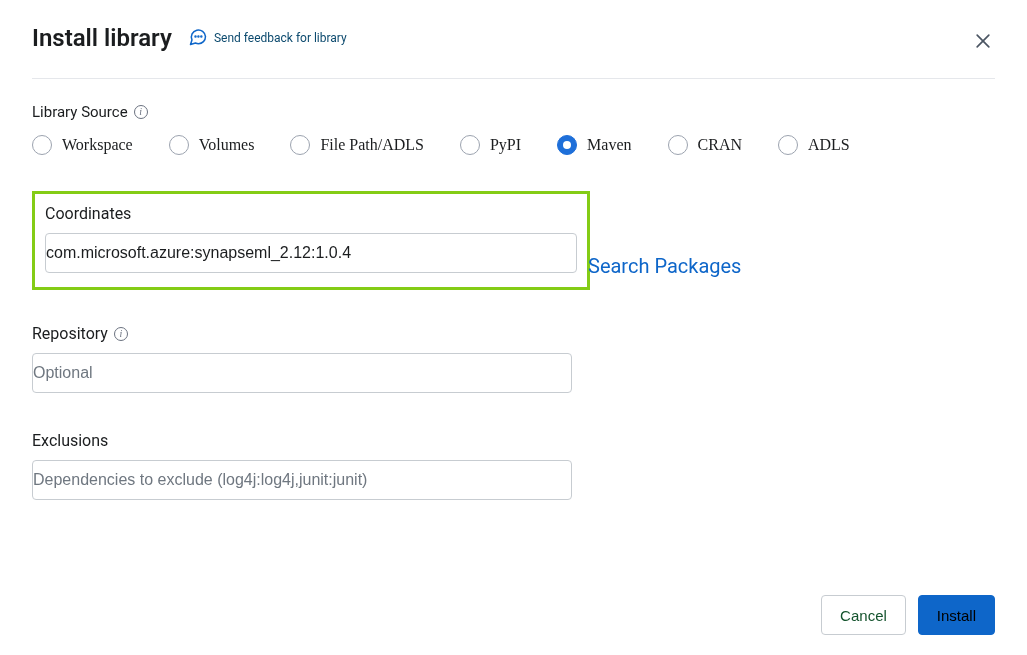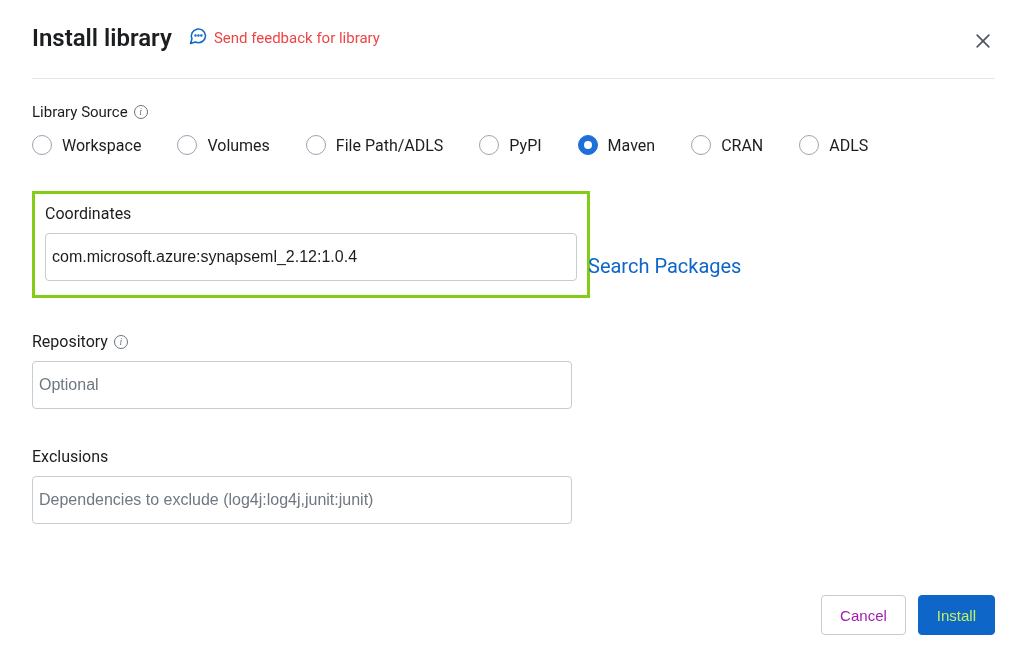--- a/index.html
+++ b/index.html
@@ -26,22 +26,22 @@
     margin-bottom: 26px;
   }
   .title {
     font-size: 24px;
     font-weight: 600;
     margin: 0;
   }
   .feedback-link {
     display: flex;
     align-items: center;
-    color: #ef4444;
-    font-size: 15px;
+    color: #0c4a6e;
+    font-size: 12px;
     gap: 6px;
     cursor: pointer;
     text-decoration: none;
   }
   .feedback-link svg { stroke: #0e66c9; }
   .close-btn {
     position: absolute;
     top: 30px;
     right: 32px;
     width: 24px;
@@ -87,20 +87,21 @@
     gap: 36px;
     margin-bottom: 36px;
     flex-wrap: wrap;
   }
   .radio-item {
     display: flex;
     align-items: center;
     gap: 10px;
     cursor: pointer;
     font-size: 16px;
+    font-family: Liberation Serif, serif;
   }
   .radio {
     width: 20px;
     height: 20px;
     border: 1.5px solid #9ca3af;
     border-radius: 50%;
     display: inline-block;
     position: relative;
     background: #fff;
   }
@@ -132,24 +133,24 @@
   }
   .field-label {
     font-size: 16px;
     margin-bottom: 10px;
     display: flex;
     align-items: center;
     gap: 6px;
   }
   .text-input {
     width: 100%;
-    height: 48px;
+    height: 40px;
     border: 1px solid #c7ccd1;
     border-radius: 4px;
-    padding: 0 6px;
+    padding: 0 0;
     font-size: 16px;
     color: #1b1d1f;
     background: #fff;
   }
   .text-input::placeholder { color: #6f7780; }
   .search-link {
     color: #0e66c9;
     font-size: 20px;
     cursor: pointer;
     position: absolute;
@@ -167,25 +168,25 @@
     height: 40px;
     padding: 0 18px;
     border-radius: 4px;
     font-size: 15px;
     cursor: pointer;
     border: 1px solid transparent;
   }
   .btn-secondary {
     background: #fff;
     border-color: #c7ccd1;
-    color: #a21caf;
+    color: #14532d;
   }
   .btn-primary {
     background: #0e66c9;
-    color: #bef264;
+    color: #000000;
     border-color: #0e66c9;
     font-weight: 500;
   }
 </style>
 </head>
 <body>
 
 <div class="dialog">
 
   <div class="header-row">

